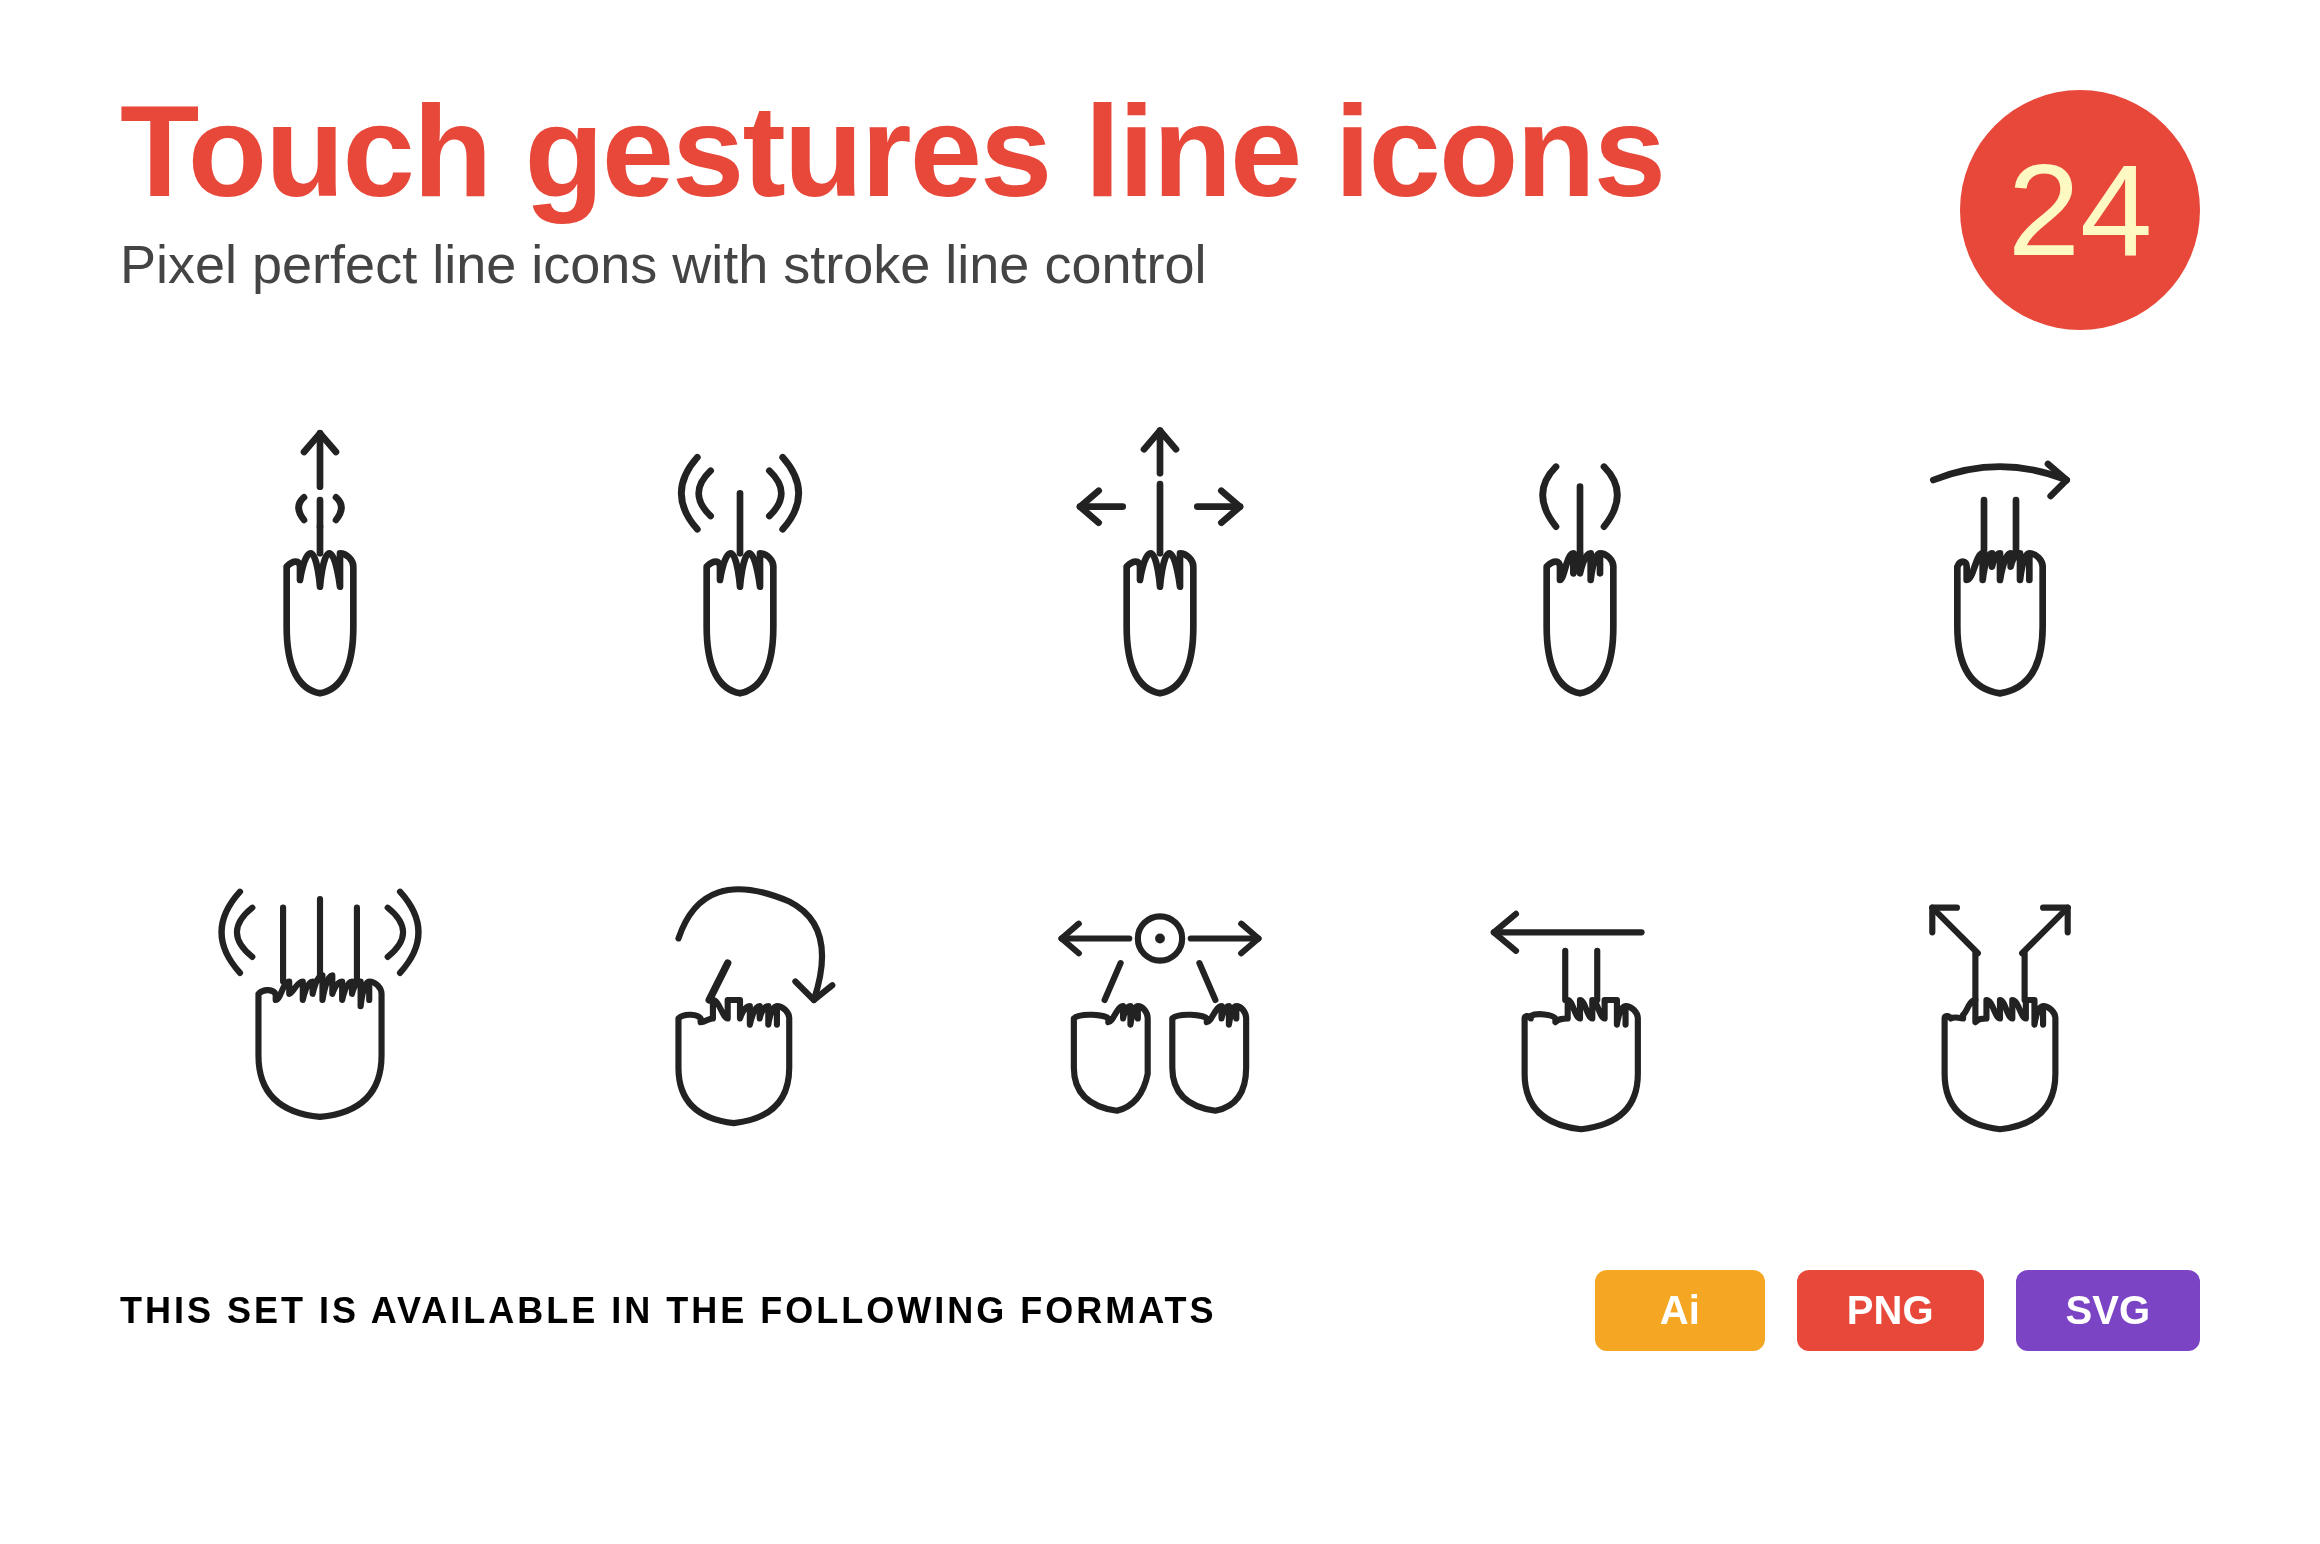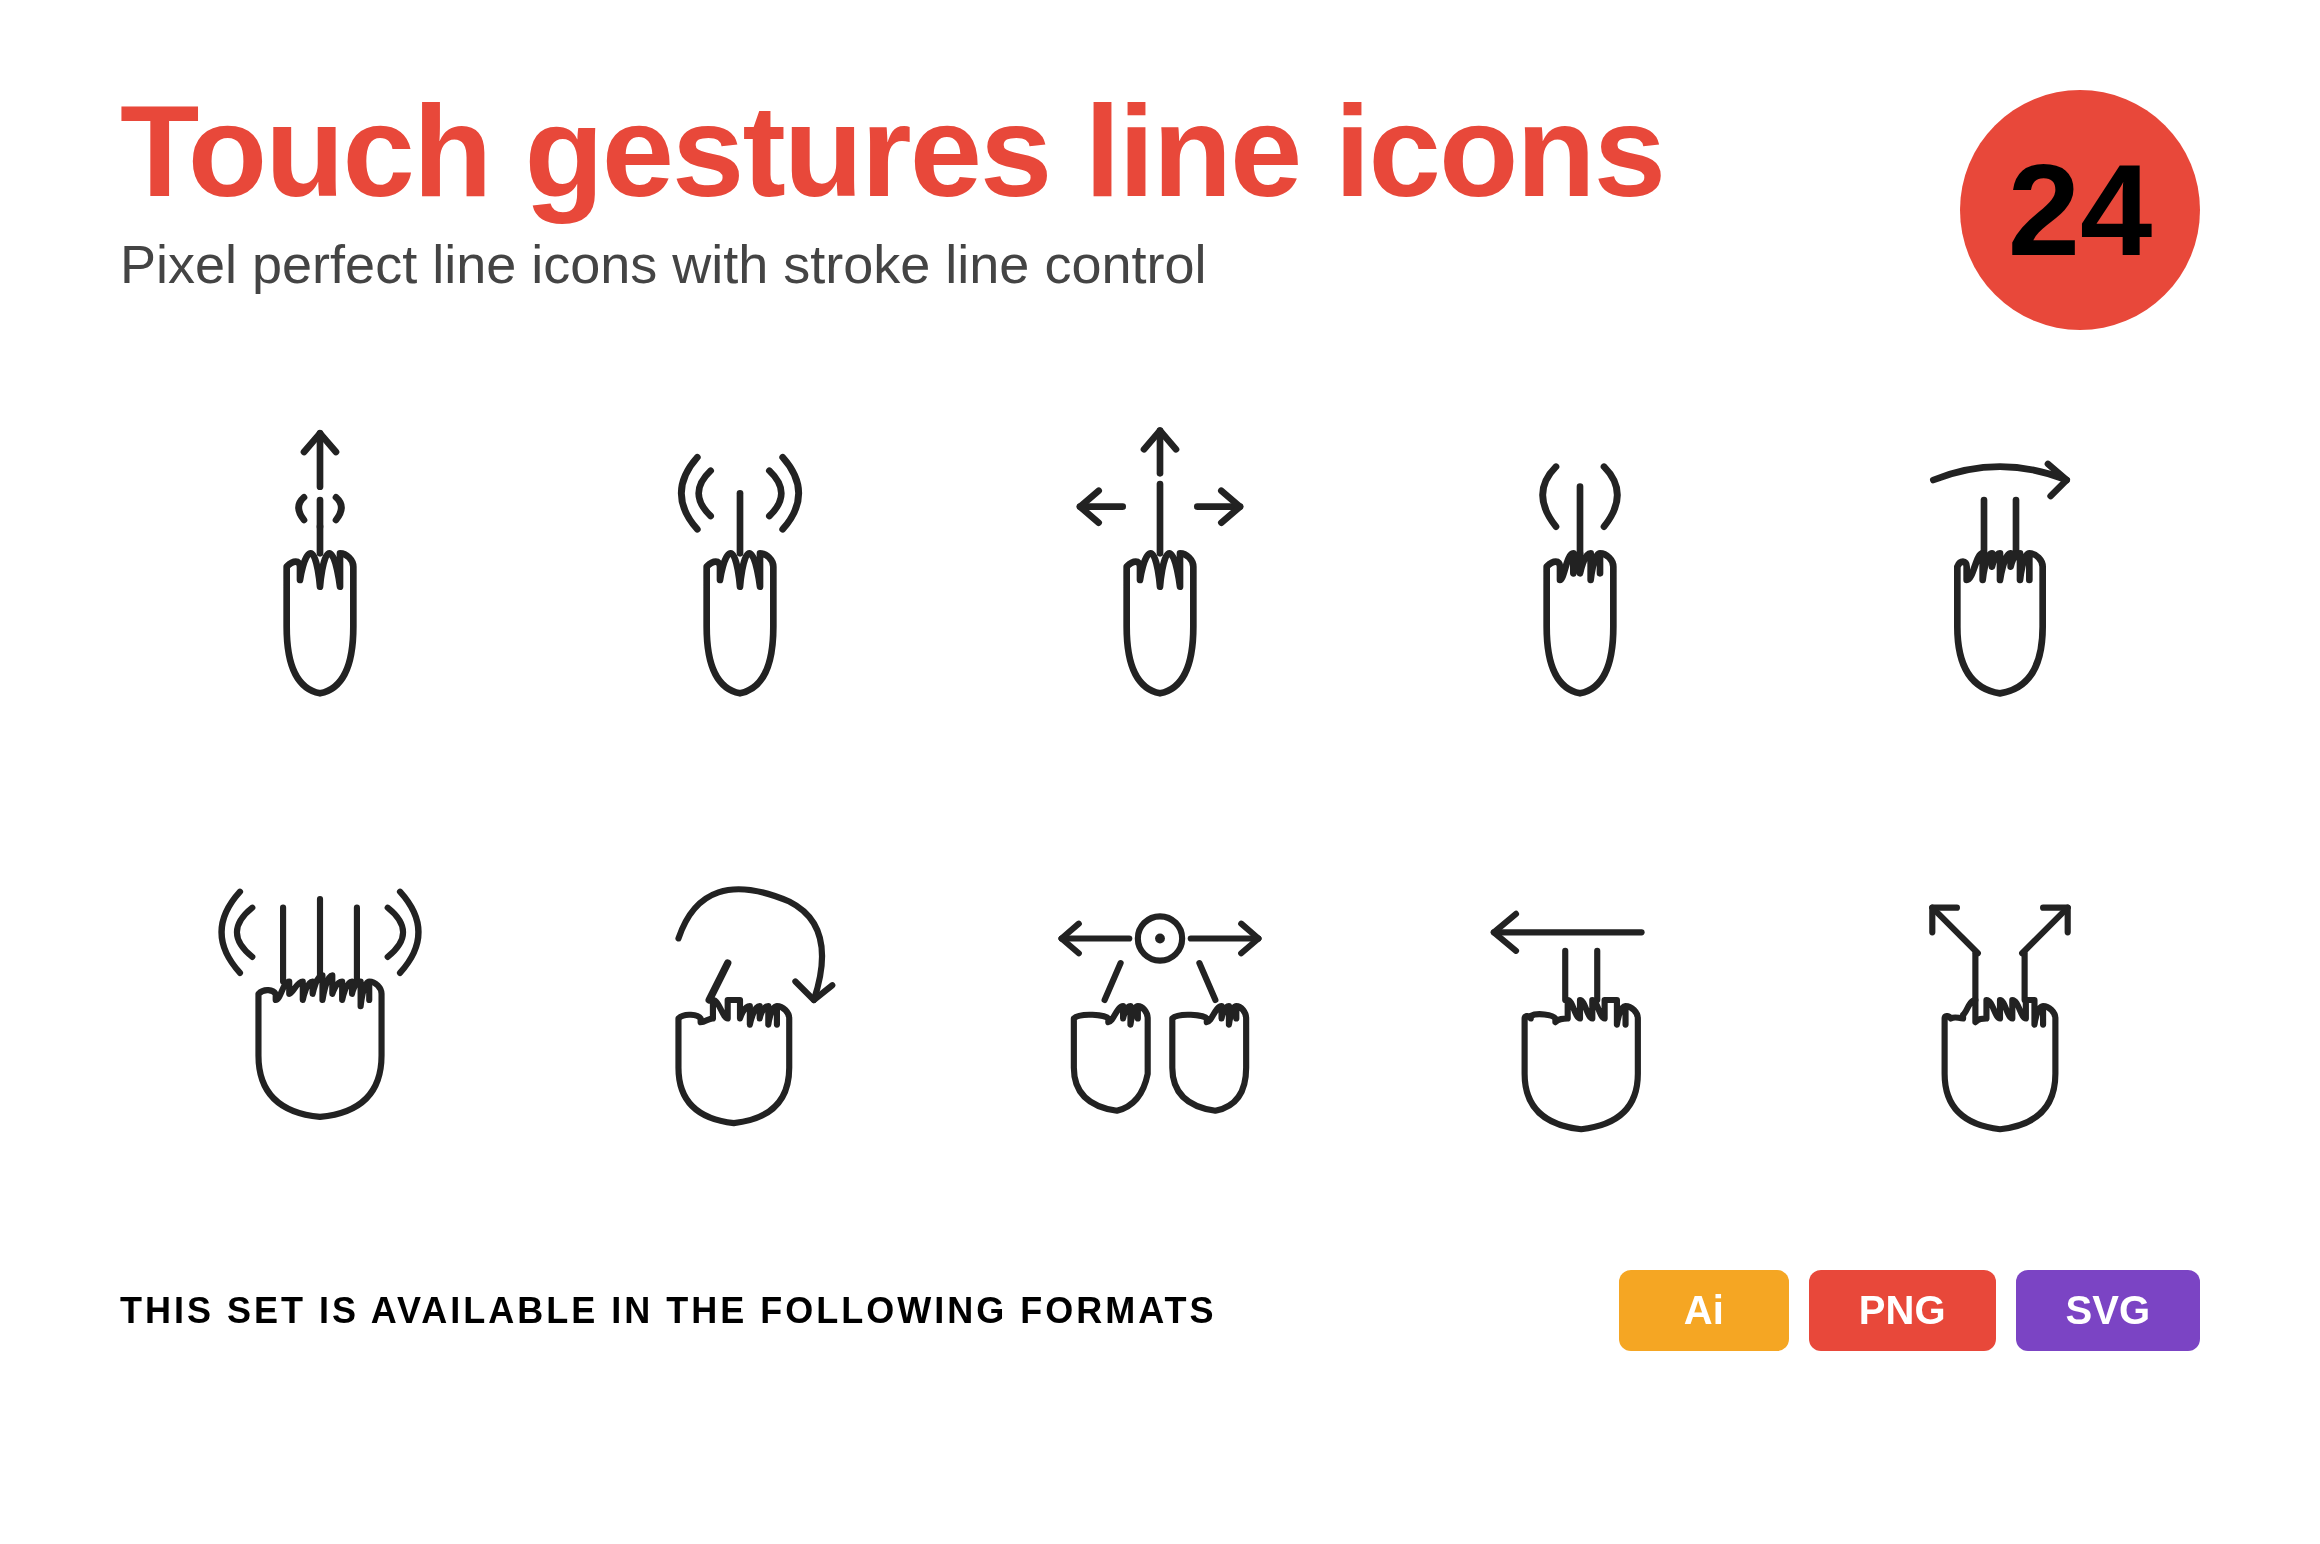--- a/index.html
+++ b/index.html
@@ -51,22 +51,22 @@
       border-radius: 50%;
       display: flex;
       align-items: center;
       justify-content: center;
       flex-shrink: 0;
       margin-top: 10px;
     }
 
     .badge-number {
       font-size: 130px;
-      font-weight: 700;
-      color: #000000;
+      font-weight: 400;
+      color: #fef9c3;
       line-height: 1;
     }
 
     .icons-grid {
       display: grid;
       grid-template-columns: repeat(5, 1fr);
       grid-template-rows: repeat(2, 1fr);
       gap: 40px 20px;
       margin-top: 20px;
       margin-bottom: 60px;
@@ -95,21 +95,21 @@
     .footer-text {
       font-size: 36px;
       font-weight: 700;
       color: #000000;
       letter-spacing: 3px;
       text-transform: uppercase;
     }
 
     .format-badges {
       display: flex;
-      gap: 20px;
+      gap: 32px;
     }
 
     .format-badge {
       padding: 18px 50px;
       border-radius: 12px;
       font-size: 40px;
       font-weight: 700;
       color: #ffffff;
       display: flex;
       align-items: center;

